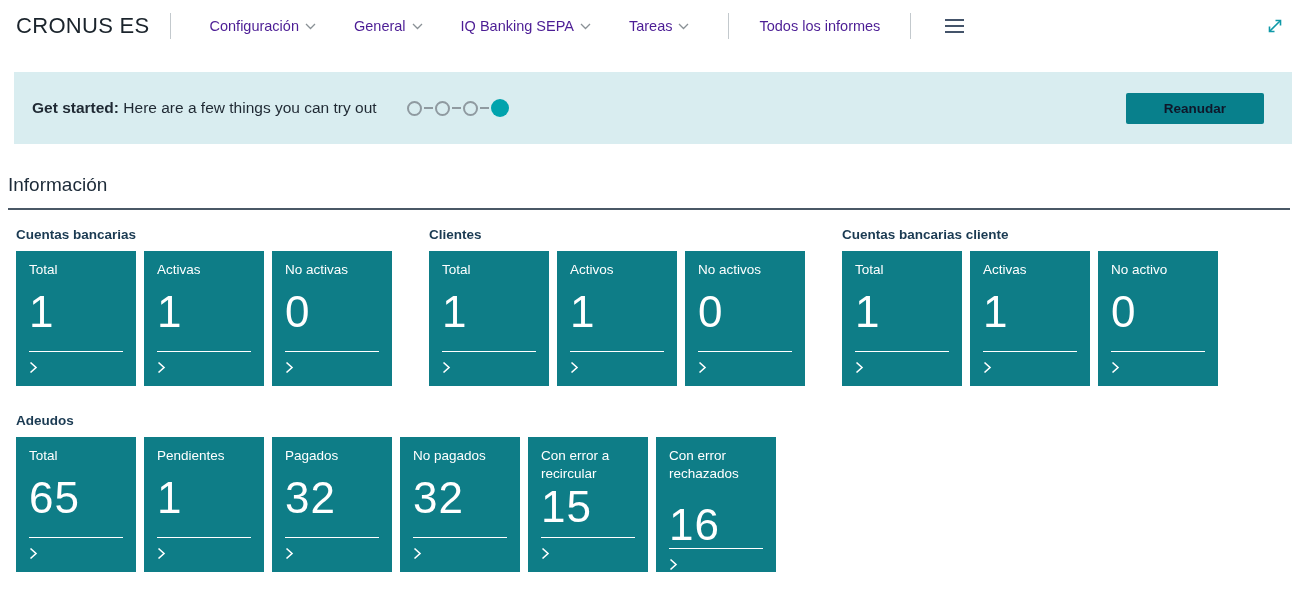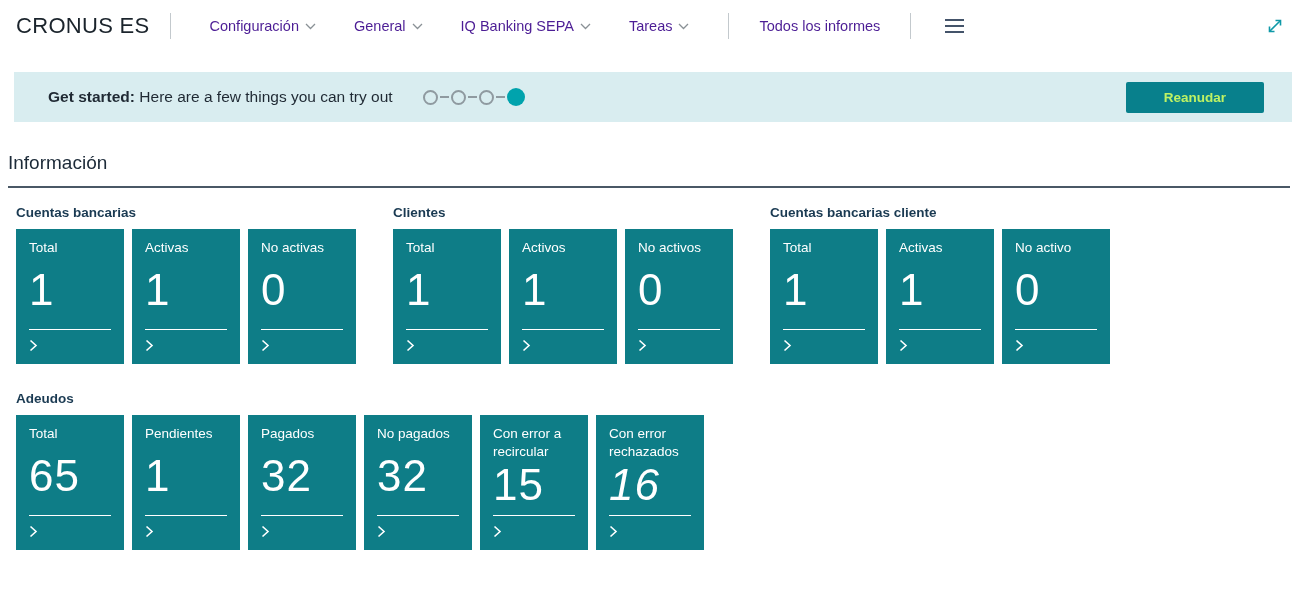--- a/index.html
+++ b/index.html
@@ -18,40 +18,40 @@
   .nav-item { display:flex; align-items:center; gap:6px; padding:0 19px; font-size:14.5px; color:#4c1d95; white-space:nowrap; cursor:pointer; }
   .nav-item.noarrow { padding:0 10px; }
   .caret svg { display:block; }
   .hamburger { display:flex; flex-direction:column; gap:4px; margin-left:10px; cursor:pointer; padding:4px; }
   .hamburger span { display:block; width:19px; height:2px; background:#44546a; }
   .nav-spacer { flex:1; }
   .expand-icon { cursor:pointer; padding:4px; }
   .expand-icon svg { display:block; }
 
   
-  .banner { margin:20px 14px 0 14px; height:50px; background:#d9edf0; display:flex; align-items:center; padding:0 28px 0 34px; }
+  .banner { margin:20px 14px 0 14px; height:72px; background:#d9edf0; display:flex; align-items:center; padding:0 28px 0 18px; }
   .banner-text { font-size:15.5px; color:#1f2933; white-space:nowrap; }
   .banner-text b { font-weight:700; }
   .progress { display:flex; align-items:center; margin-left:30px; }
   .dot { width:15px; height:15px; border:2px solid #8f9aa0; border-radius:50%; background:transparent; }
   .dot.filled { width:18px; height:18px; border:none; background:#00a3ad; }
   .dash { width:9px; height:2px; background:#8f9aa0; margin:0 2px; }
-  .resume-btn { margin-left:auto; background:#08808c; color:#bef264; border:none; border-radius:2px;
+  .resume-btn { margin-left:auto; background:#08808c; color:#0f172a; border:none; border-radius:2px;
                 font-family:"Liberation Sans", sans-serif; font-size:13.5px; font-weight:700;
                 padding:8px 38px; cursor:pointer; }
 
   
   .section-head { margin:30px 16px 0 8px; border-bottom:2px solid #4a5866; padding-bottom:12px; }
   .section-title { font-size:19px; color:#1c2a38; }
 
   
   .groups-row { display:flex; gap:37px; margin:17px 16px 0 16px; }
   .group-title { font-size:13.5px; font-weight:700; color:#1a3a52; margin-bottom:9px; }
   .tiles { display:flex; gap:8px; }
-  .tile { width:108px; height:135px; background:#0e7d87; color:#fff; padding:10px 13px 12px 13px;
+  .tile { width:120px; height:135px; background:#0e7d87; color:#fff; padding:10px 13px 12px 13px;
           display:flex; flex-direction:column; cursor:pointer; }
   .tile-label { font-size:13.5px; line-height:1.3; }
   .tile-value { font-size:44px; font-weight:200; line-height:1.05; margin-top:10px; letter-spacing:1px; }
   .tile-fill { flex:1; }
   .tile-rule { border-top:1px solid #ffffff; height:0; margin-bottom:9px; }
   .tile-chevron svg { display:block; }
 </style>
 </head>
 <body>
 
@@ -315,21 +315,21 @@
         <div class="tile-fill"></div>
         <div class="tile-rule"></div>
         <div class="tile-chevron">
           <svg width="9" height="13" viewBox="0 0 9 13">
               <polyline points="1.5,1.5 7,6.5 1.5,11.5" fill="none" stroke="#ffffff" stroke-width="1.6"></polyline>
             </svg>
         </div>
       </div>
       <div class="tile">
         <div class="tile-label">Con error rechazados</div>
-        <div class="tile-value" style="margin-top:2px;font-style:italic;">16</div>
+        <div class="tile-value" style="margin-top:20px;">16</div>
         <div class="tile-fill"></div>
         <div class="tile-rule"></div>
         <div class="tile-chevron">
           <svg width="9" height="13" viewBox="0 0 9 13">
               <polyline points="1.5,1.5 7,6.5 1.5,11.5" fill="none" stroke="#ffffff" stroke-width="1.6"></polyline>
             </svg>
         </div>
       </div>
     </div>
   </div>

